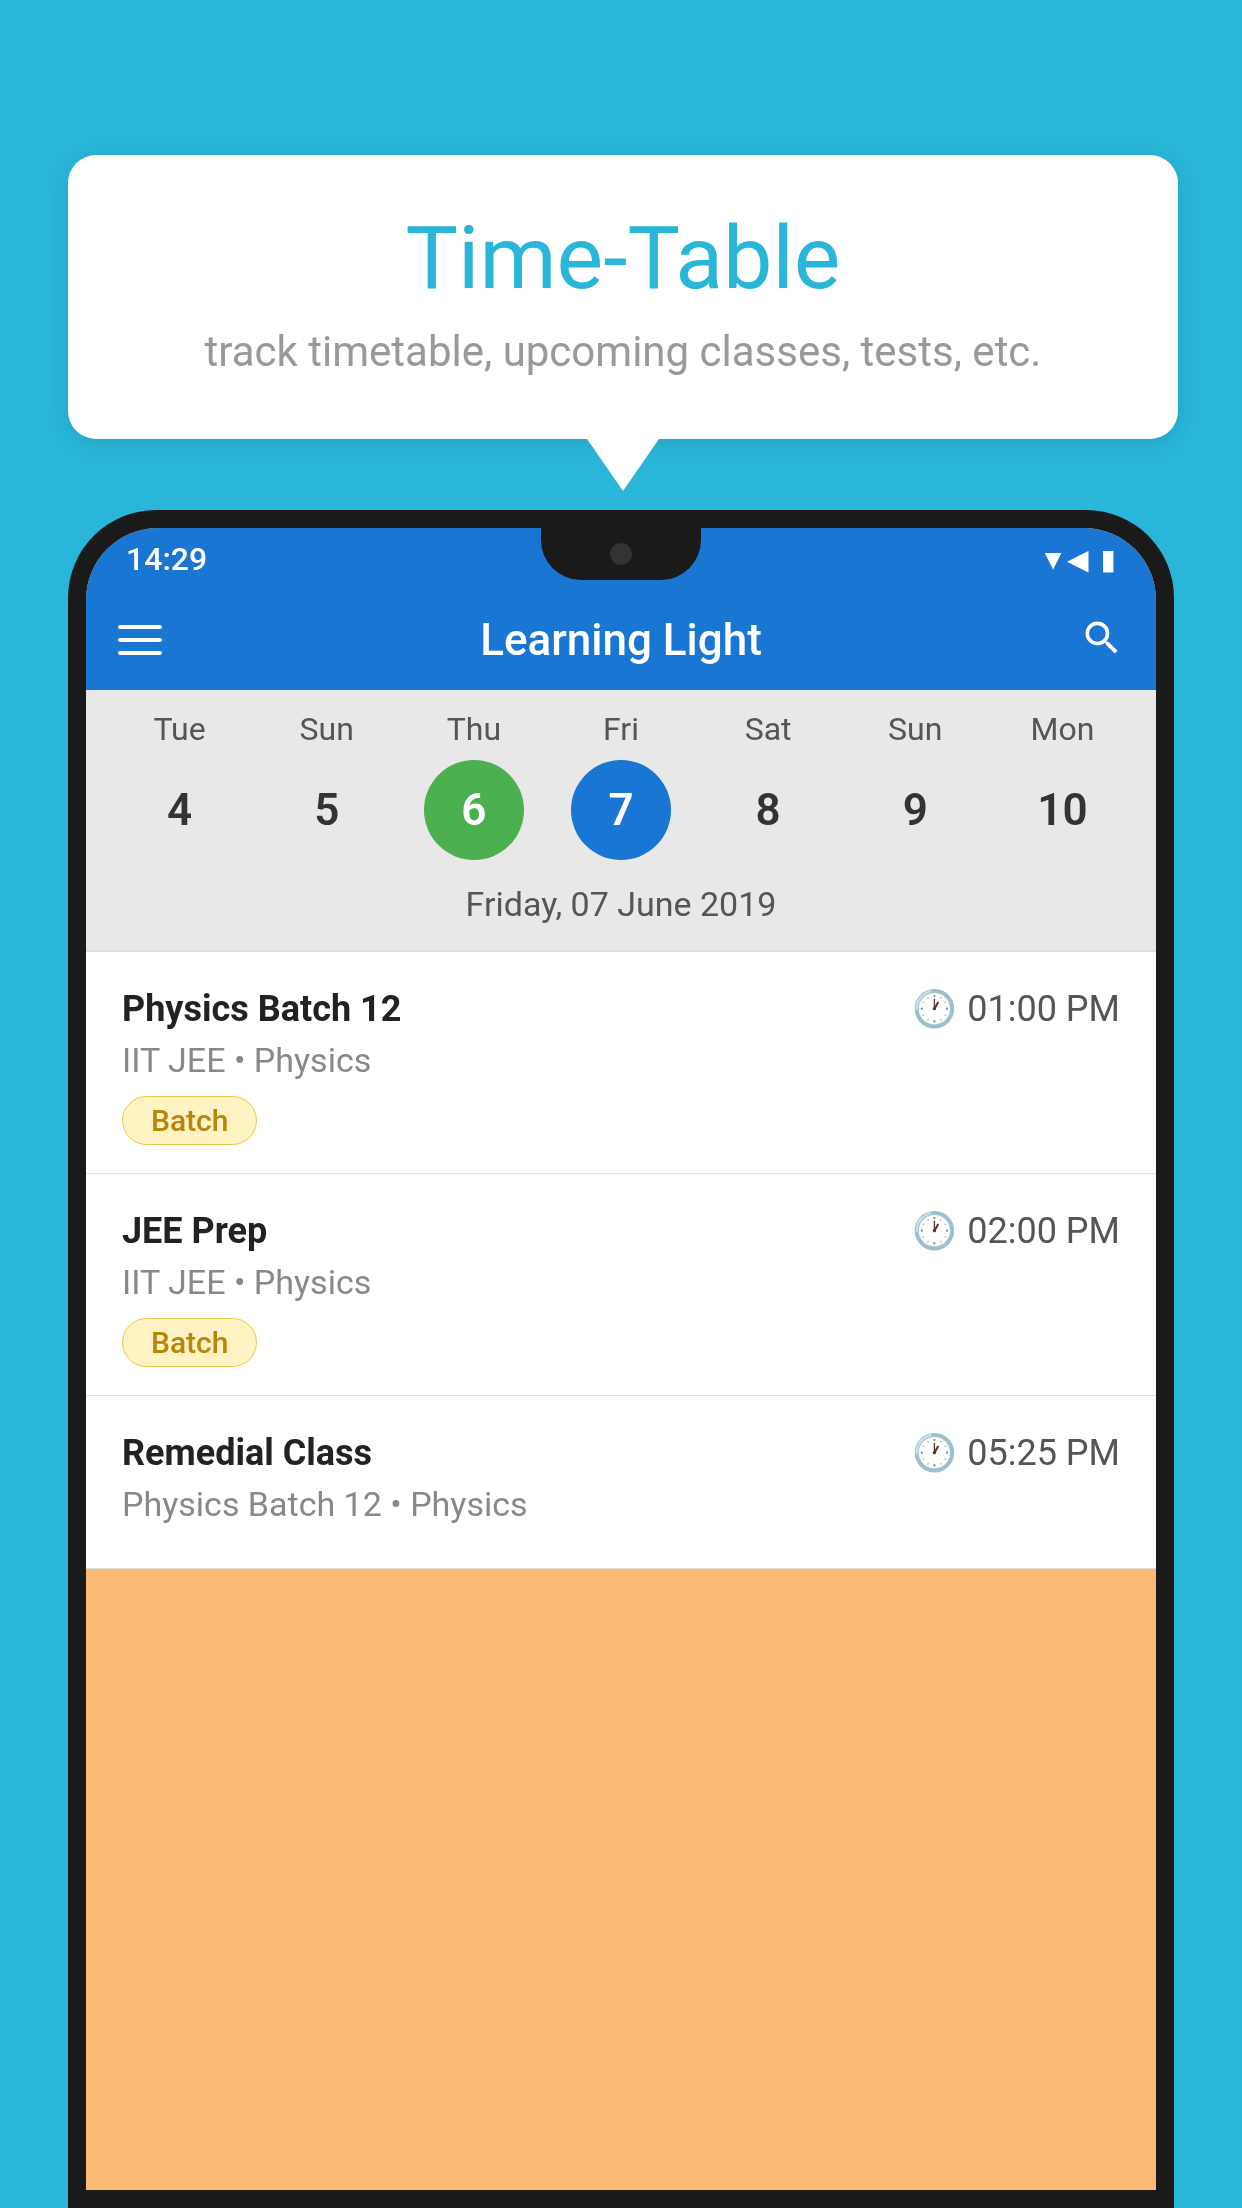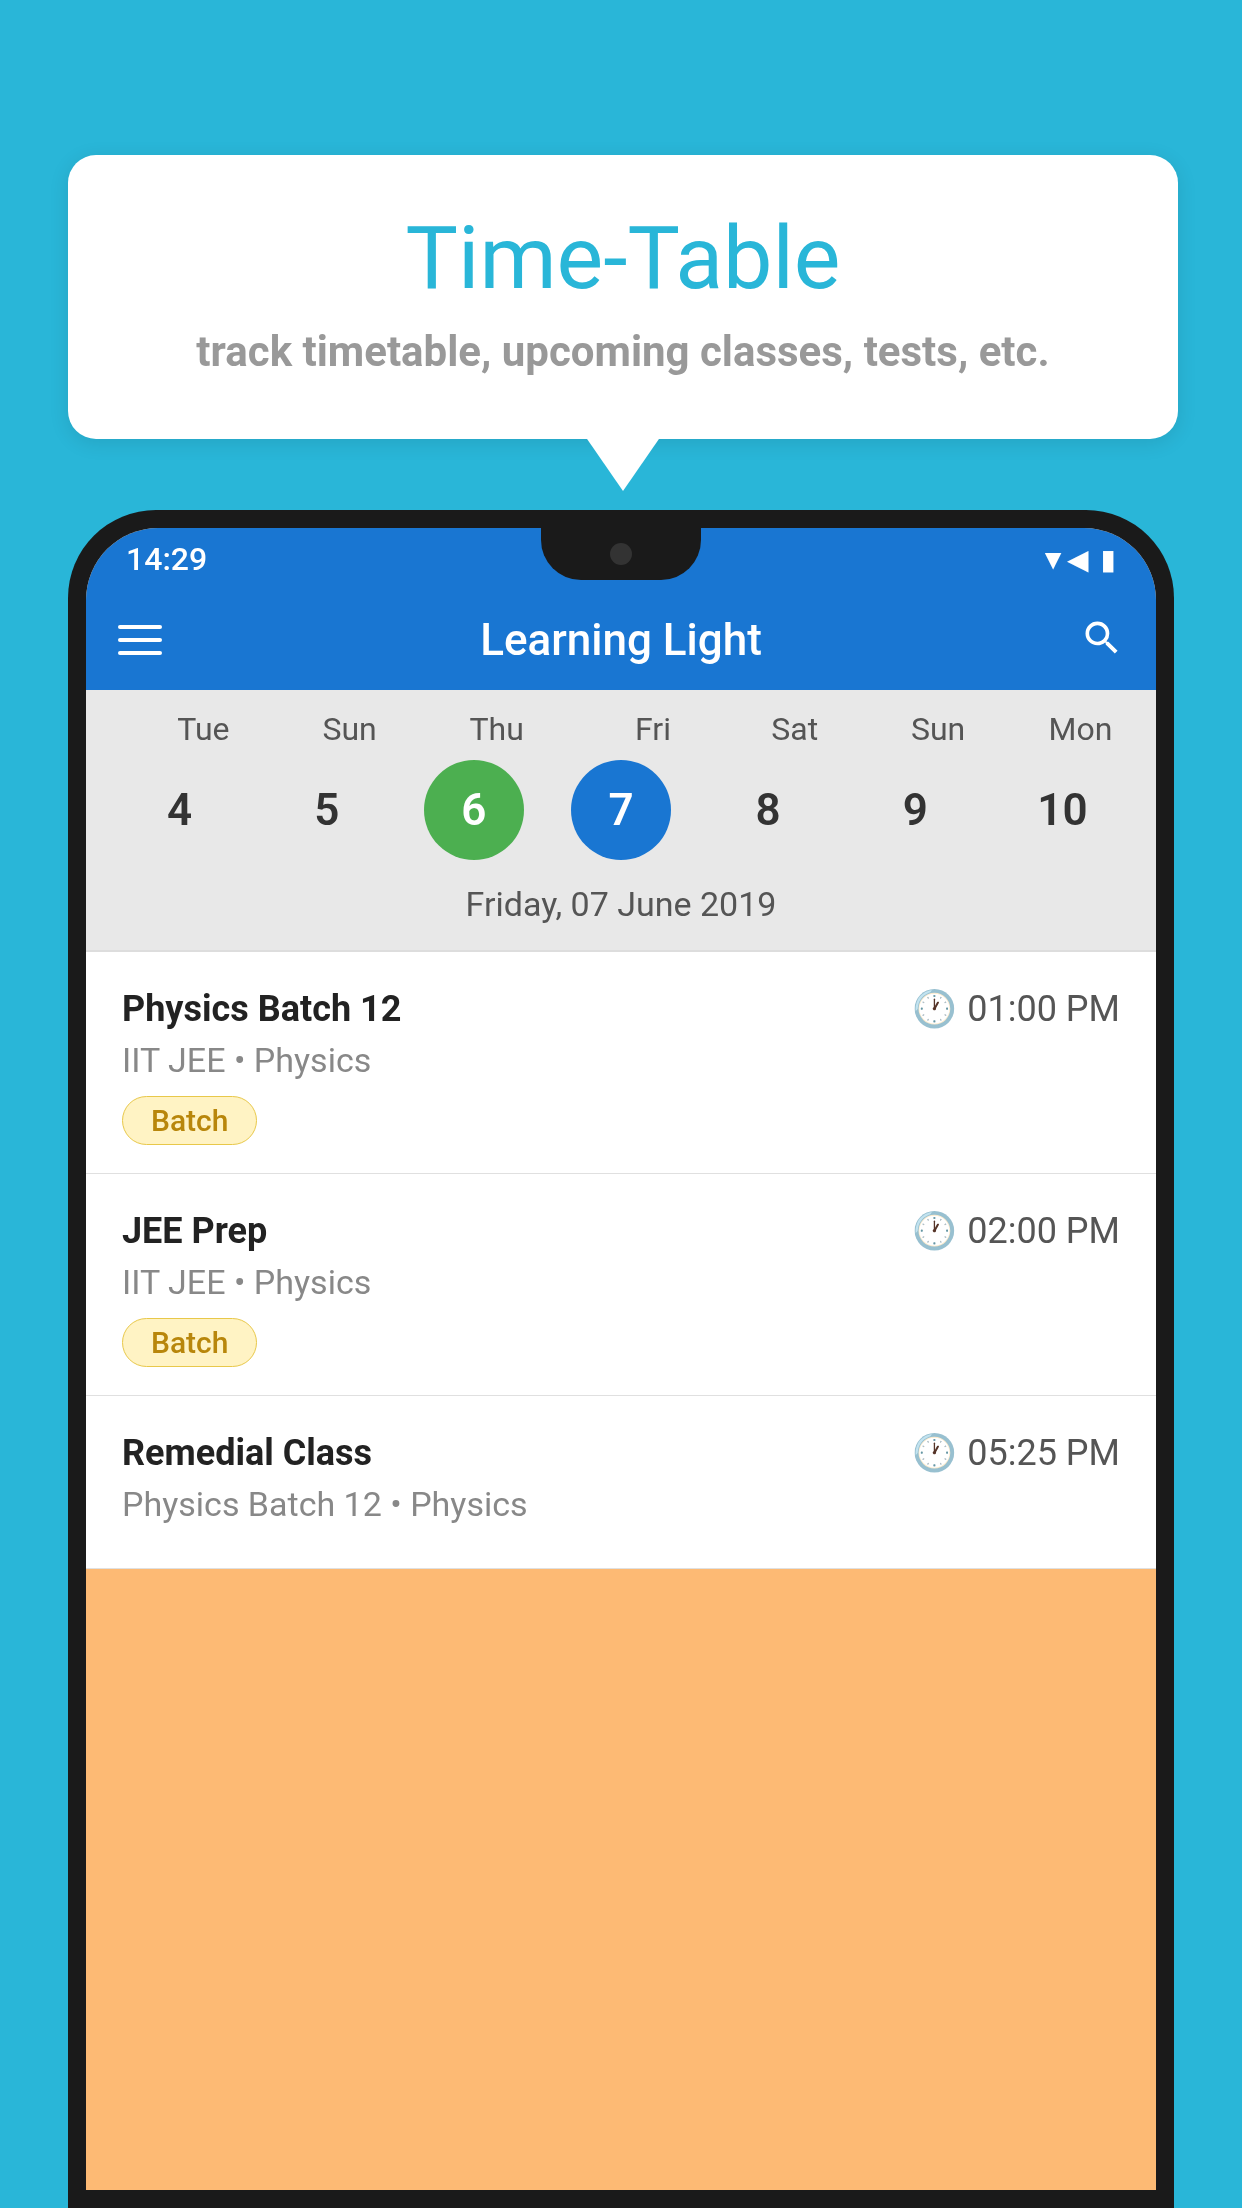--- a/index.html
+++ b/index.html
@@ -48,21 +48,21 @@
       font-size: 88px;
       color: #29B6D8;
       font-weight: 400;
       margin-bottom: 18px;
       line-height: 1.1;
     }
 
     .bubble-subtitle {
       font-size: 42px;
       color: #999;
-      font-weight: 700;
+      font-weight: 400;
       line-height: 1.3;
     }
 
     
     .phone-container {
       position: absolute;
       top: 510px;
       left: 68px;
       right: 68px;
       bottom: 0;
@@ -164,21 +164,21 @@
       justify-content: space-around;
       padding: 0 20px;
       margin-bottom: 12px;
     }
 
     .day-header {
       font-size: 32px;
       color: #555;
       font-weight: 400;
       width: 100px;
-      text-align: right;
+      text-align: center;
     }
 
     .day-numbers {
       display: flex;
       justify-content: space-around;
       padding: 0 20px;
       margin-bottom: 16px;
     }
 
     .day-number {

